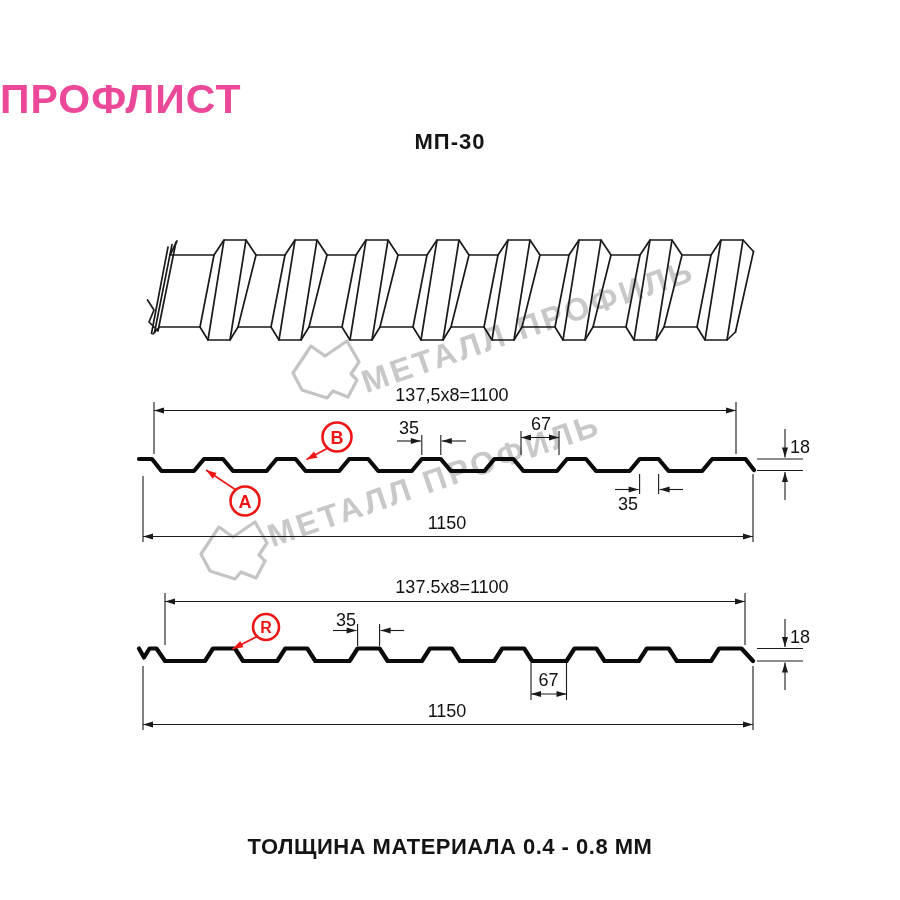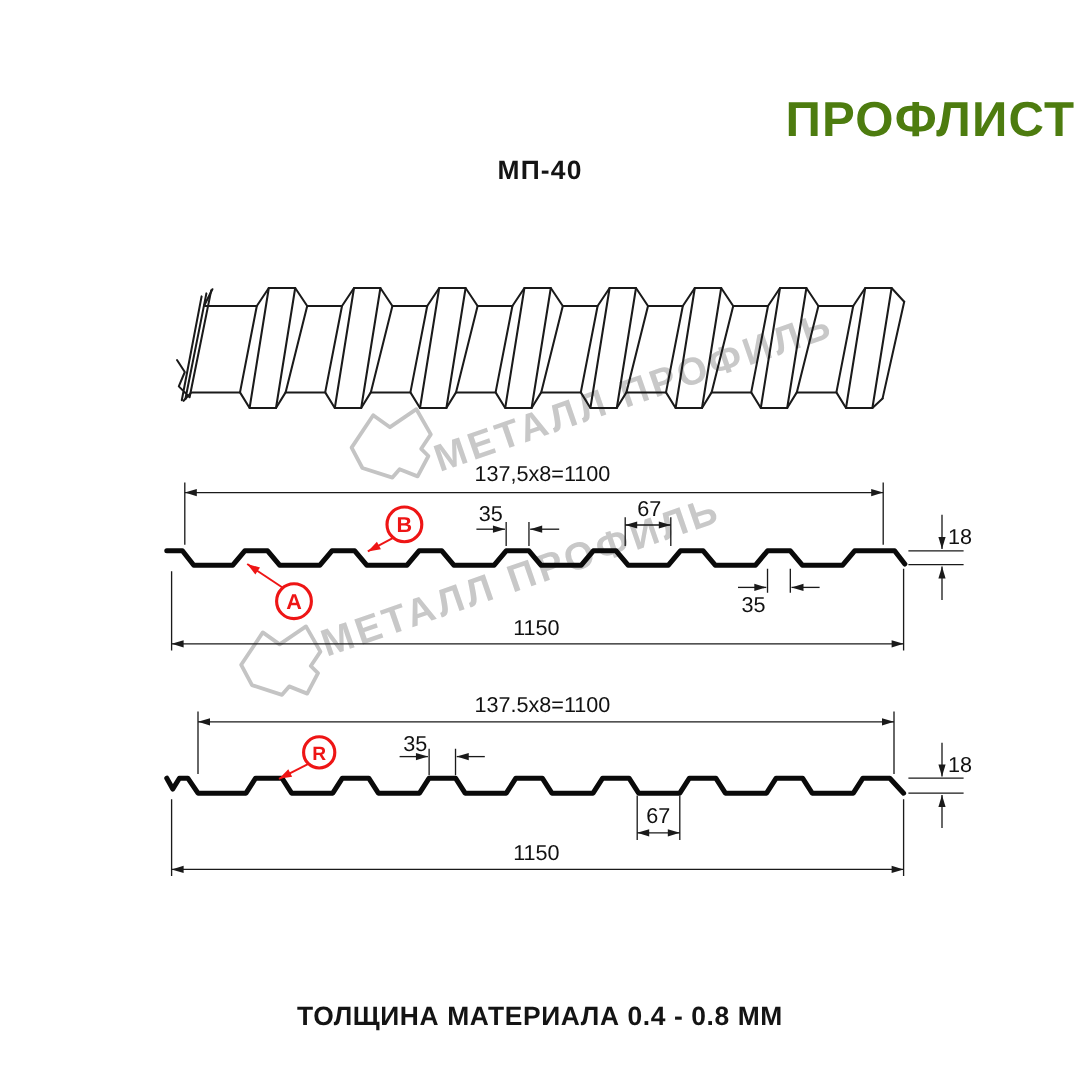--- a/index.html
+++ b/index.html
@@ -1,19 +1,19 @@
 <!DOCTYPE html>
 <html><head>
 <meta charset="utf-8">
 <style>
   html,body{margin:0;padding:0;background:#fff;}
   .page{position:relative;width:900px;height:900px;background:#fff;overflow:hidden;
         font-family:"Liberation Sans",sans-serif;color:#0a0a0a;}
-  .title{position:absolute;top:76px;left:0;width:896px;text-align:right;
-         font-size:41px;font-weight:800;letter-spacing:1px;color:#4d7c0f;z-index:3;}
+  .title{position:absolute;top:76px;left:0;width:896px;text-align:left;
+         font-size:41px;font-weight:800;letter-spacing:1px;color:#ec4899;z-index:3;}
   .subtitle{position:absolute;top:129px;left:0;width:900px;text-align:center;
             font-size:22px;font-weight:600;letter-spacing:1px;color:#141414;z-index:3;}
   .footer{position:absolute;top:834px;left:0;width:900px;text-align:center;
           font-size:22px;font-weight:600;letter-spacing:0.5px;color:#141414;z-index:3;}
   .wm{position:absolute;z-index:1;}
   .wm-text{display:block;font-size:32px;font-weight:700;letter-spacing:3px;
            color:#c8c8c8;white-space:nowrap;transform-origin:0 100%;}
   .wm1-text{position:absolute;left:368px;top:364px;height:34px;transform:rotate(-19deg);}
   .wm2-text{position:absolute;left:274px;top:518px;height:34px;transform:rotate(-19deg);}
   .wm-logo{position:absolute;}
@@ -28,21 +28,21 @@
   .sheet3d{stroke:#1a1a1a;stroke-width:1.7;fill:none;stroke-linejoin:round;stroke-linecap:round;}
   .redline{stroke:#ee1515;stroke-width:1.6;fill:none;}
   .redcirc{stroke:#ee1515;stroke-width:2.6;fill:none;}
 </style>
 </head>
 <body>
 
 <div class="page">
 
   <div class="title">ПРОФЛИСТ</div>
-  <div class="subtitle">МП-40</div>
+  <div class="subtitle">МП-30</div>
 
   <div class="wm">
     <svg class="wm-logo wm1-logo" width="76" height="64" viewBox="0 0 76 64">
       <polygon points="5,36 23,9 37,19 59,4 71,25 63,37 69,43 60,60 45,54 39,61 14,53" fill="none" stroke="#c4c4c4" stroke-width="3.2" stroke-linejoin="round"></polygon>
     </svg>
     <span class="wm-text wm1-text">МЕТАЛЛ ПРОФИЛЬ</span>
   </div>
 
   <div class="wm">
     <svg class="wm-logo wm2-logo" width="76" height="64" viewBox="0 0 76 64">

